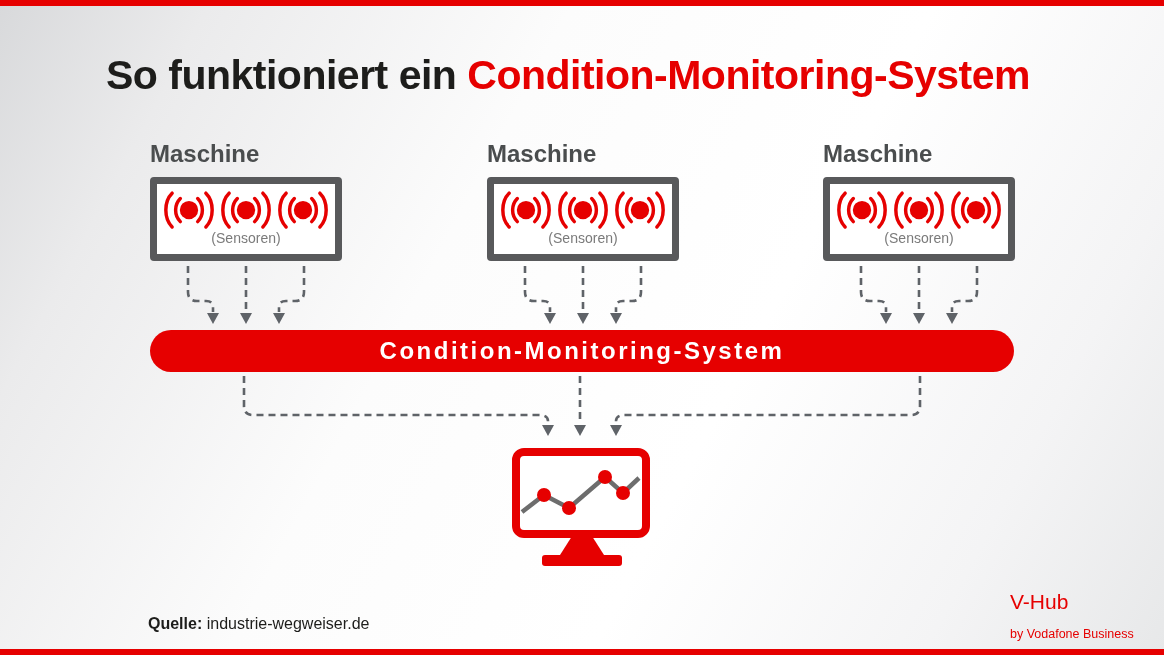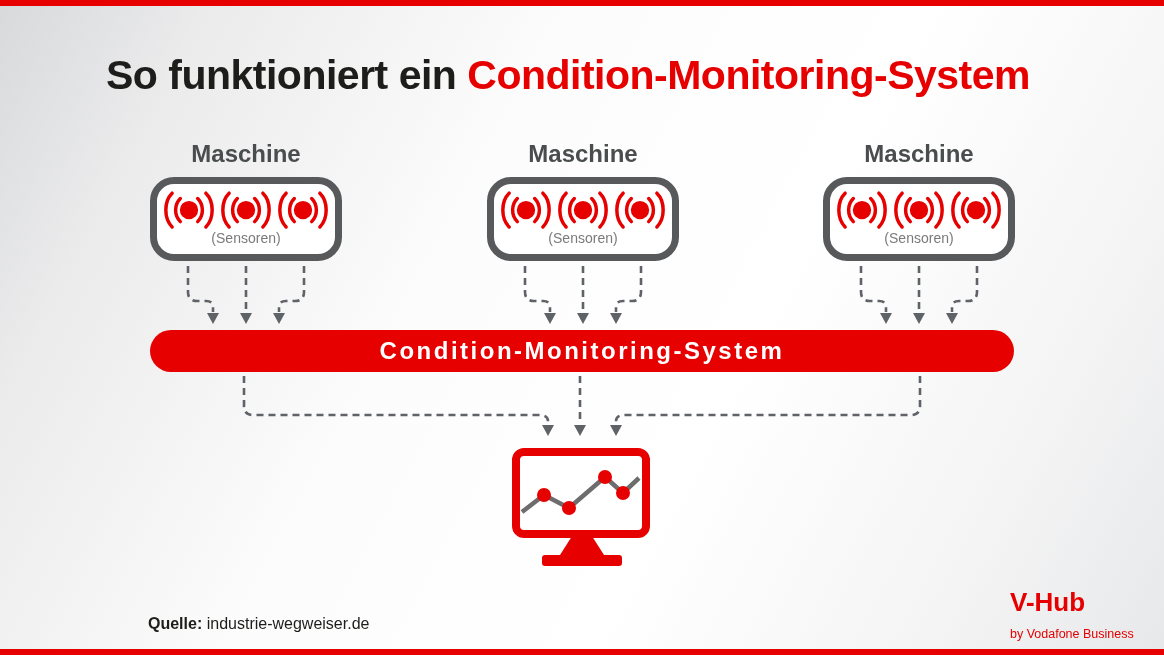--- a/index.html
+++ b/index.html
@@ -15,30 +15,30 @@
   .edge-bar.top { top: 0; }
   .edge-bar.bottom { bottom: 0; }
 
   .main-title {
     position: absolute; top: 52px; left: 0; width: 1136px;
     text-align: center; font-size: 41px; font-weight: bold;
     letter-spacing: -0.5px; color: #1d1d1b; white-space: nowrap;
   }
   .main-title .highlight { color: #e60000; }
 
-  .machine-group { position: absolute; top: 140px; width: 192px; text-align: center; }
+  .machine-group { position: absolute; top: 140px; width: 192px; text-align: left; }
   .machine-group.m1 { left: 150px; }
   .machine-group.m2 { left: 487px; }
   .machine-group.m3 { left: 823px; }
 
   .machine-label { font-size: 24px; font-weight: bold; color: #4a4d4e; margin-bottom: 9px; }
 
   .machine-box {
     width: 192px; height: 84px; background: #ffffff;
-    border: 7px solid #58595b; border-radius: 24px;
+    border: 7px solid #58595b; border-radius: 4px;
     display: flex; flex-direction: column; align-items: center; justify-content: flex-start;
     padding-top: 6px;
   }
   .sensor-row { display: flex; gap: 3px; align-items: center; justify-content: center; }
   .sensor-icon { width: 54px; height: 44px; display: block; }
   .sensoren-label { font-size: 14px; color: #7a7a7a; margin-top: -4px; }
 
   .upper-arrows { position: absolute; top: 266px; width: 140px; height: 62px; }
   .upper-arrows.m1 { left: 176px; }
   .upper-arrows.m2 { left: 513px; }
@@ -71,21 +71,21 @@
 
   .center-label {
     position: absolute; left: 362px; top: 566px; width: 440px; text-align: center;
     color: #e60000; font-size: 23px; font-weight: bold; white-space: nowrap;
   }
 
   .source-line { position: absolute; left: 148px; top: 615px; font-size: 16px; color: #1d1d1b; }
   .source-line .src-label { font-weight: bold; }
 
   .brand-block { position: absolute; left: 1010px; top: 590px; color: #e60000; }
-  .brand-name { font-size: 26px; font-weight: bold; line-height: 24px; }
+  .brand-name { font-size: 21px; font-weight: normal; line-height: 24px; }
   .brand-tagline { font-size: 12.5px; line-height: 15px; margin-top: 13px; }
 
   .dash-path { fill: none; stroke: #5f6368; stroke-width: 2.6; stroke-dasharray: 7 5; }
   .arrow-head { fill: #5f6368; stroke: none; }
   .sensor-stroke { fill: none; stroke: #e60000; stroke-width: 3.6; stroke-linecap: round; }
 </style>
 </head>
 <body>
 
 <div class="canvas">

